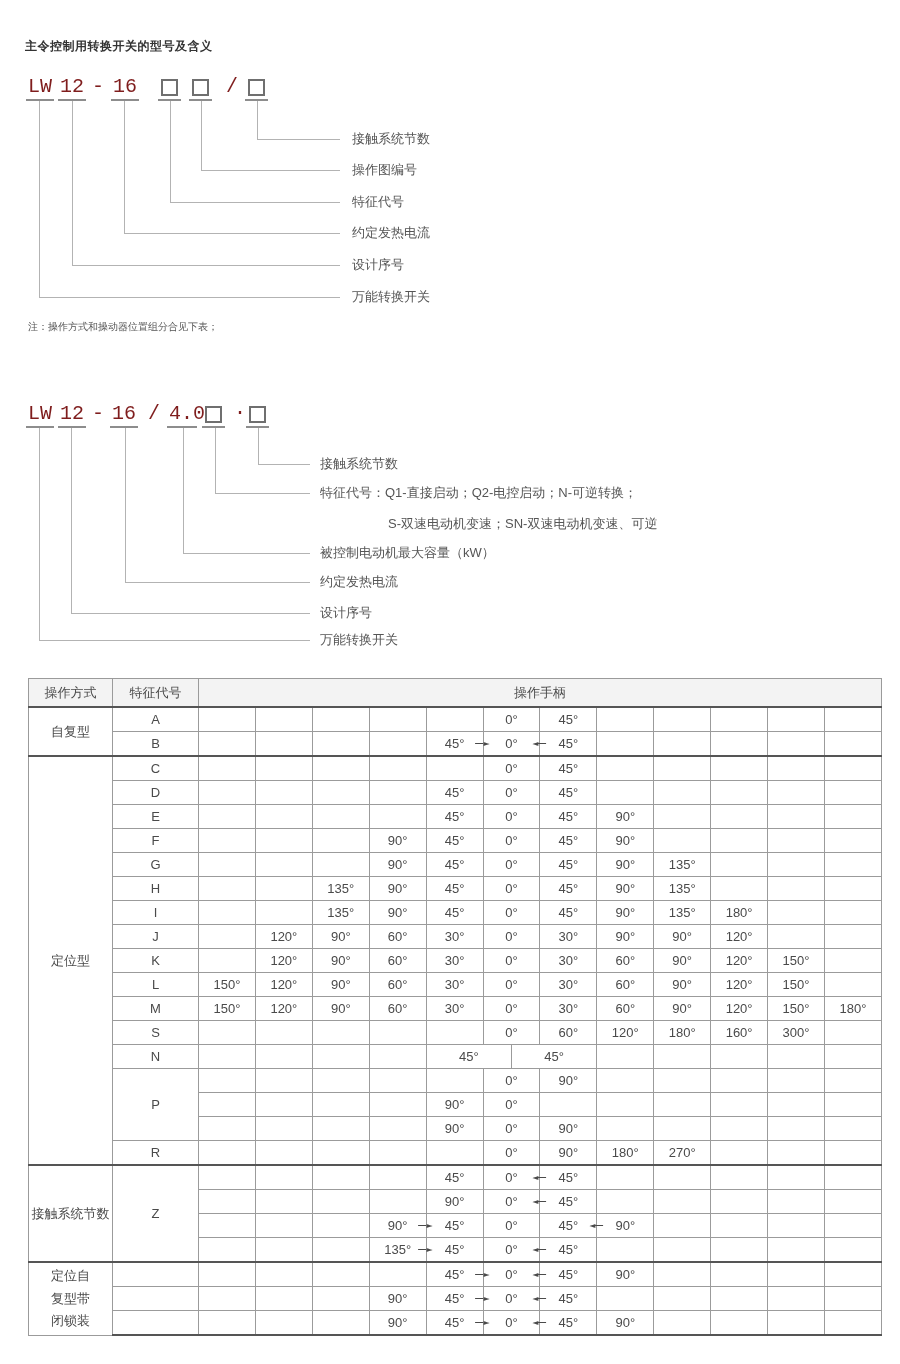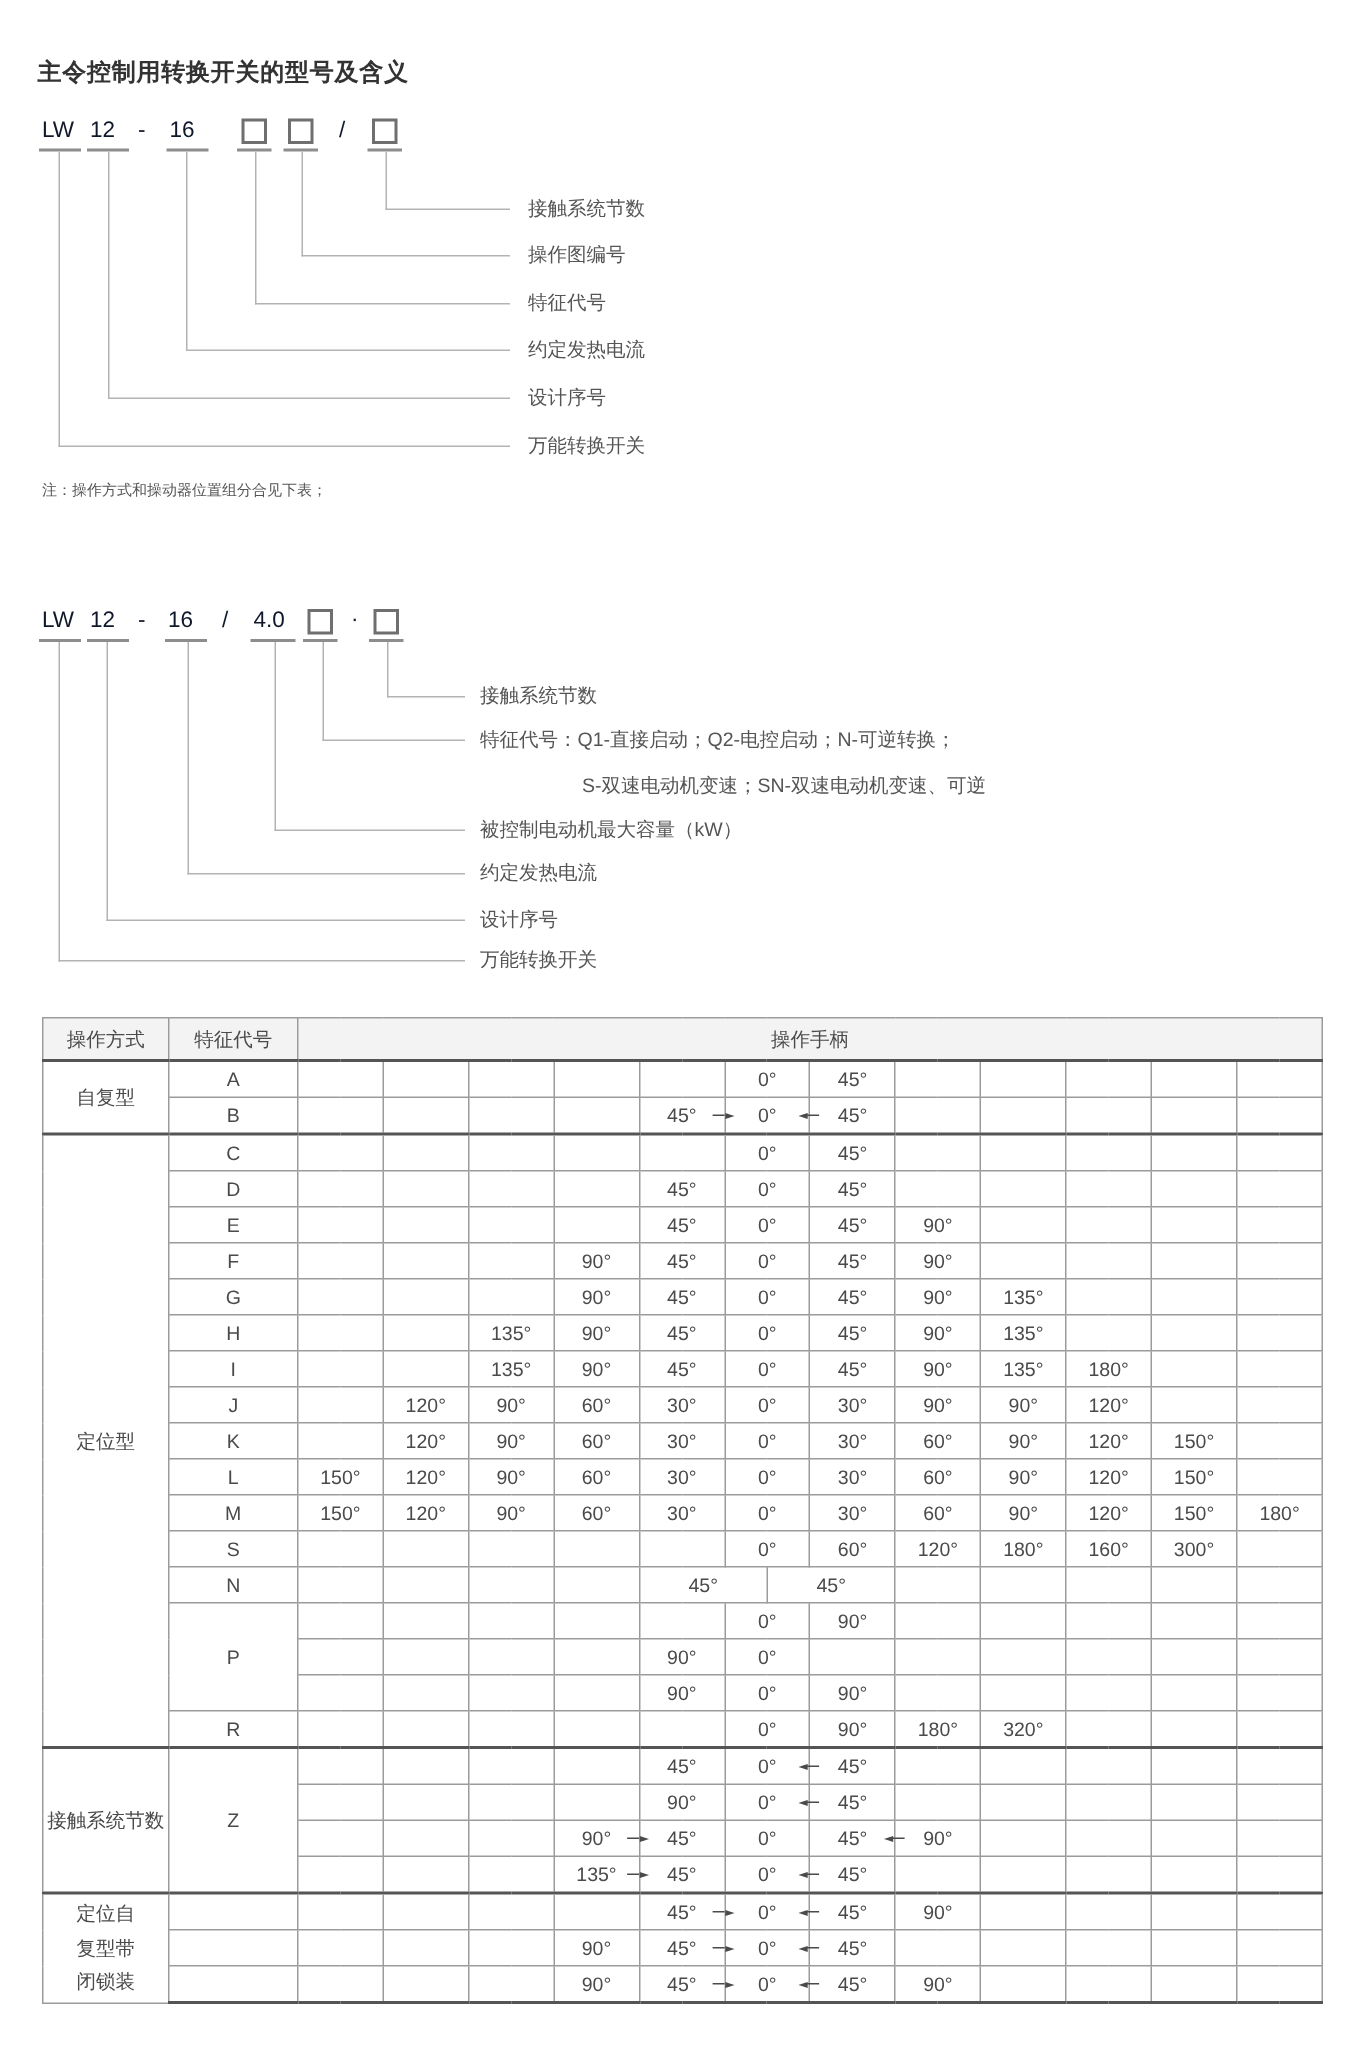--- a/index.html
+++ b/index.html
@@ -1,19 +1,19 @@
 <!DOCTYPE html>
 <html><head>
 <meta charset="utf-8">
 <style>
   html,body{margin:0;padding:0;background:#fff;}
   #page{position:relative;width:900px;height:1364px;background:#ffffff;overflow:hidden;
         font-family:"Liberation Sans","DejaVu Sans",sans-serif;color:#4a4a4a;}
-  .title{position:absolute;left:25px;font-size:16px;font-weight:bold;color:#333;letter-spacing:.5px;}
-  .mpart{position:absolute;font-size:15px;color:#0f172a;line-height:17px;}
+  .title{position:absolute;left:25px;font-size:12px;font-weight:bold;color:#333;letter-spacing:.5px;}
+  .mpart{position:absolute;font-size:20px;color:#7f1d1d;line-height:17px;font-family:Liberation Mono, monospace;}
   .mbox{position:absolute;width:13px;height:13px;border:2px solid #6f6f6f;background:#fff;}
   .ul{position:absolute;height:2px;background:#8d8d8d;}
   .ln{position:absolute;background:#b3b3b3;}
   .dlabel{position:absolute;font-size:13px;color:#555;line-height:16px;white-space:nowrap;}
   .note{position:absolute;left:28px;top:320px;font-size:10px;color:#555;}
   #spec-table{position:absolute;left:28px;top:678px;width:853px;border-collapse:collapse;
               table-layout:fixed;font-size:13px;color:#4a4a4a;}
   #spec-table th{height:25px;background:#f3f3f3;border:1px solid #9b9b9b;border-bottom:2px solid #555;
                  font-weight:normal;font-size:13px;color:#4a4a4a;}
   #spec-table td{height:23px;border:1px solid #9b9b9b;text-align:center;vertical-align:middle;
@@ -399,21 +399,21 @@
         <tr>
           <td rowspan="1" class="code">R</td>
           <td colspan="2"></td>
           <td colspan="2"></td>
           <td colspan="2"></td>
           <td colspan="2"></td>
           <td colspan="2"></td>
           <td colspan="2">0°</td>
           <td colspan="2">90°</td>
           <td colspan="2">180°</td>
-          <td colspan="2">320°</td>
+          <td colspan="2">270°</td>
           <td colspan="2"></td>
           <td colspan="2"></td>
           <td colspan="2"></td>
         </tr>
         <tr class="sep">
           <td rowspan="4" class="mode">接触系统节数</td>
           <td rowspan="4" class="code">Z</td>
           <td colspan="2"></td>
           <td colspan="2"></td>
           <td colspan="2"></td>

